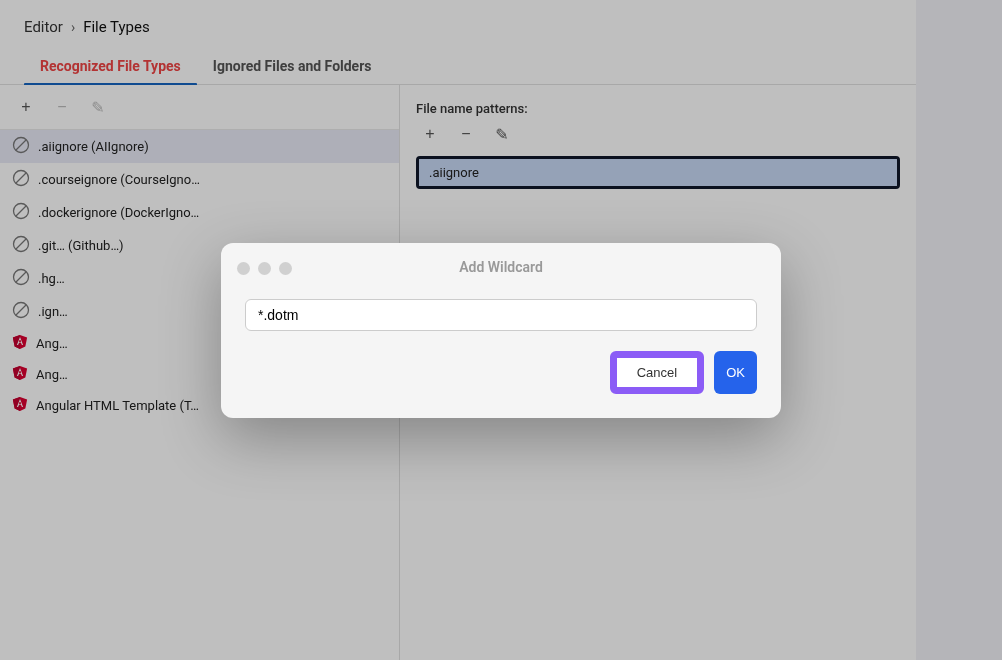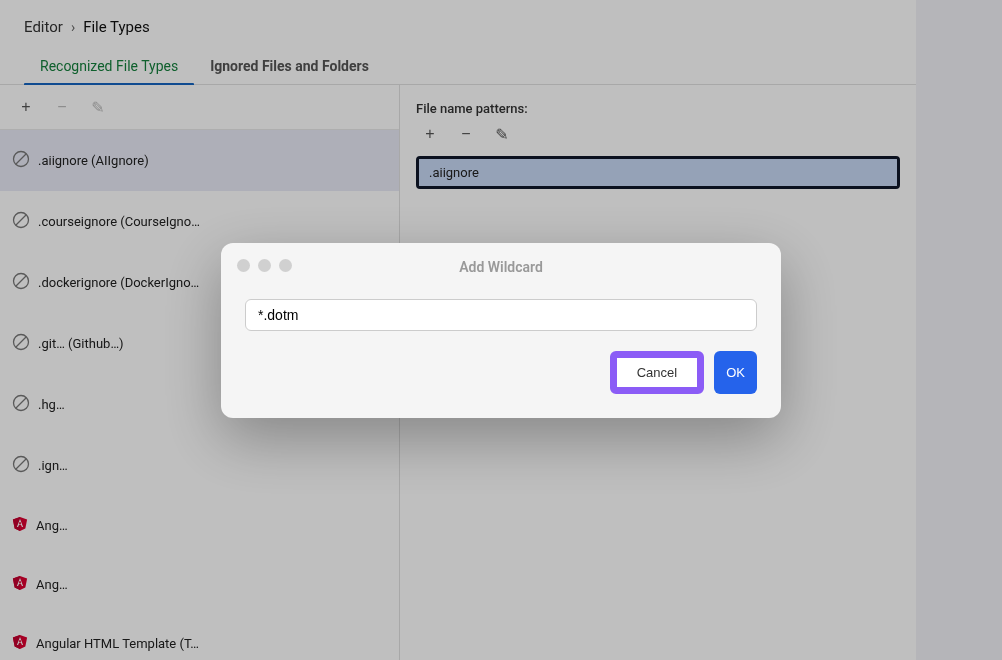--- a/index.html
+++ b/index.html
@@ -54,22 +54,22 @@
     .tab {
       padding: 10px 16px;
       font-size: 14px;
       cursor: pointer;
       position: relative;
       color: #555;
       font-weight: 700;
       white-space: nowrap;
     }
     .tab.active {
-      color: #15803d;
-      font-weight: 400;
+      color: #ef4444;
+      font-weight: 700;
     }
     .tab.active::after {
       content: '';
       position: absolute;
       bottom: -1px;
       left: 0;
       right: 0;
       height: 2px;
       background: #1565c0;
       border-radius: 1px 1px 0 0;
@@ -114,21 +114,21 @@
     .toolbar-btn.disabled { color: #bbb; cursor: default; }
 
     
     .file-list {
       flex: 1;
       overflow-y: auto;
     }
     .file-item {
       display: flex;
       align-items: center;
-      padding: 20px 12px;
+      padding: 6px 12px;
       gap: 8px;
       cursor: pointer;
       font-size: 13px;
       color: #222;
     }
     .file-item.selected { background: #e8eaf6; }
     .file-icon-circle {
       width: 18px;
       height: 18px;
       flex-shrink: 0;
@@ -188,21 +188,21 @@
       background: #f5f5f5;
       border-radius: 12px;
       width: 560px;
       box-shadow: 0 20px 60px rgba(0,0,0,0.3);
       overflow: hidden;
     }
 
     
     .dialog-titlebar {
       display: flex;
-      align-items: flex-start;
+      align-items: flex-end;
       justify-content: center;
       padding: 16px 20px 8px 20px;
       position: relative;
     }
     .traffic-lights {
       position: absolute;
       left: 16px;
       display: flex;
       gap: 8px;
     }

